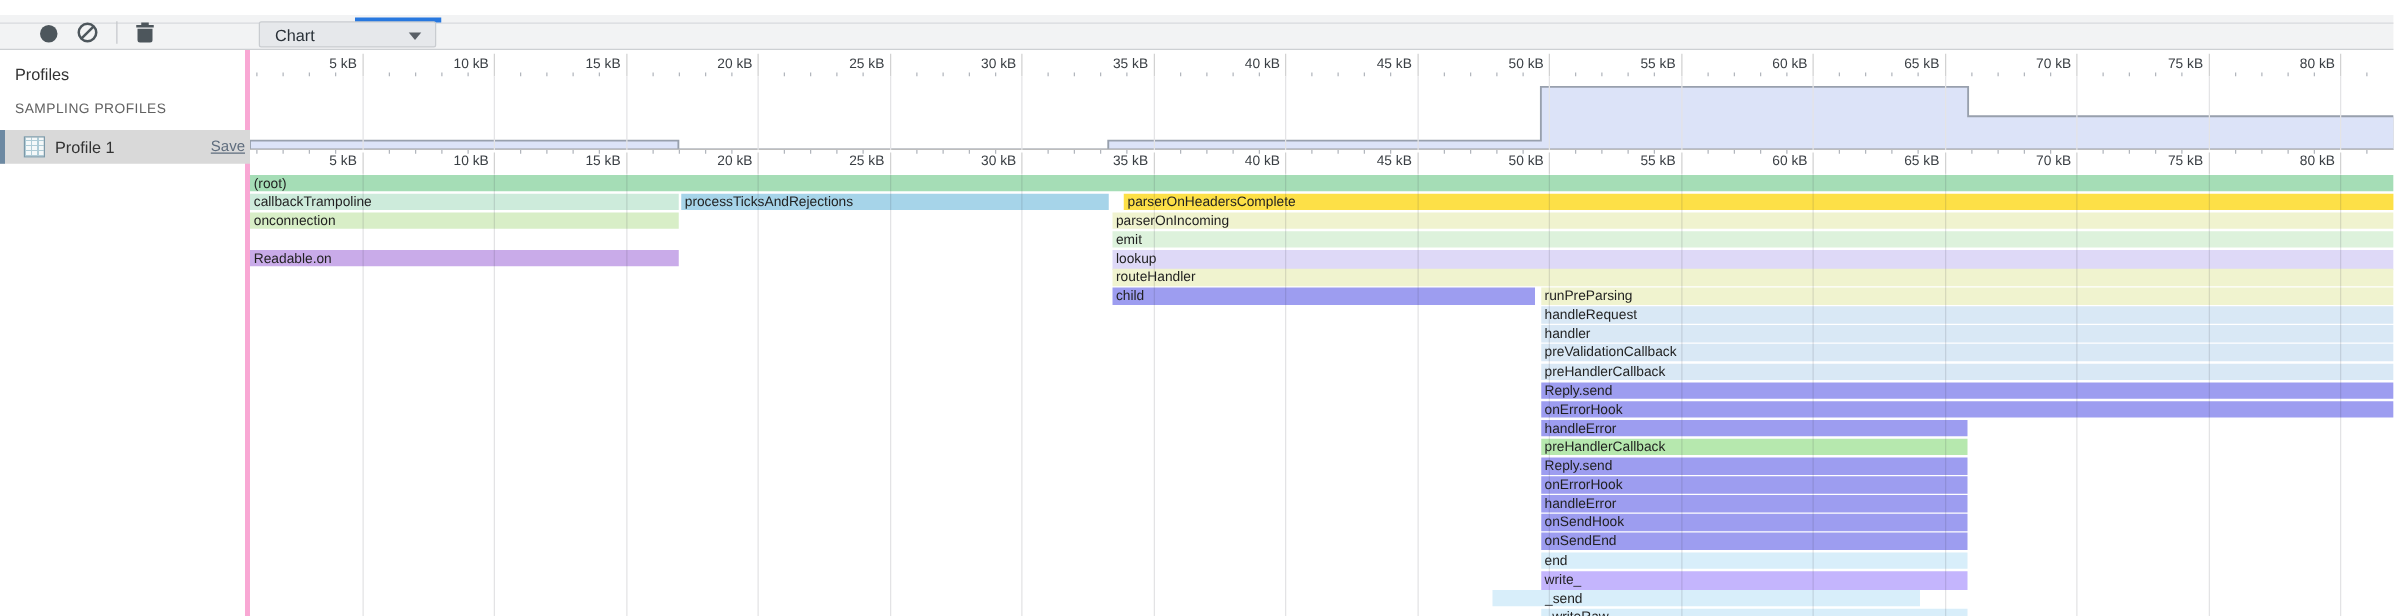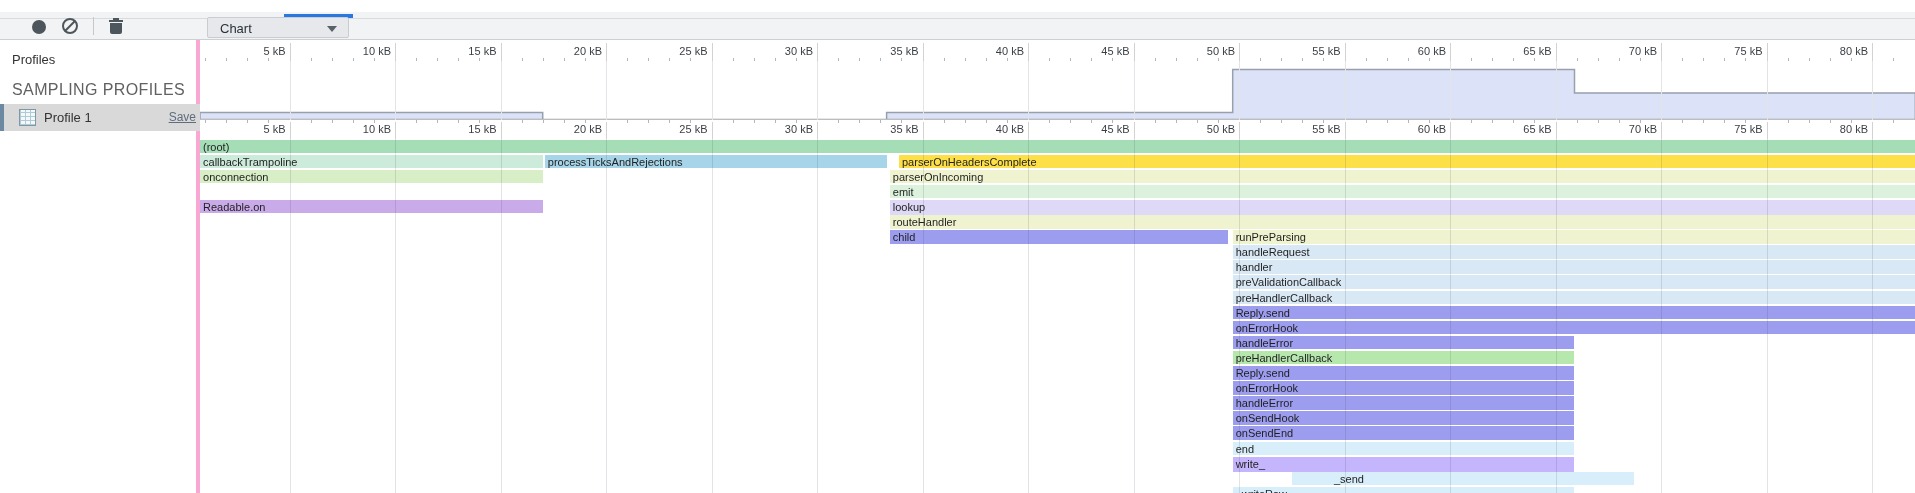--- a/index.html
+++ b/index.html
@@ -27,21 +27,21 @@
     background:#4d565c; border-radius:0 0 2px 2px; }
   .chart-select { position:absolute; left:207px; top:5px; width:142px; height:21px;
     background:#e6e8eb; border:1px solid #c9ccd0; border-radius:2px; cursor:default; }
   .chart-select .lbl { position:absolute; left:12px; top:3px; font-size:13px; color:#2a3138; }
   .chart-select .caret { position:absolute; right:11px; top:8px; width:0; height:0;
     border-left:5px solid transparent; border-right:5px solid transparent; border-top:6px solid #5a6067; }
   
   .sidebar { position:absolute; left:0; top:28px; width:200px; height:465px;
     background:#fff; border-right:4px solid #f9a8d4; }
   .sb-title { position:absolute; left:12px; top:12px; font-size:13px; color:#333; }
-  .sb-section { position:absolute; left:12px; top:41px; font-size:16px; color:#616161; letter-spacing:.4px; }
+  .sb-section { position:absolute; left:12px; top:41px; font-size:11px; color:#616161; letter-spacing:.4px; }
   .profile-row { position:absolute; left:0; top:64px; width:200px; height:27px; background:#d9d9d9; }
   .profile-row .sel-bar { position:absolute; left:0; top:0; width:4px; height:27px; background:#6d89a2; }
   .profile-icon { position:absolute; left:19px; top:5px; width:17px; height:17px;
     border:1px solid #7d99a8; background:
       repeating-linear-gradient(0deg, #aecbd6 0 1px, transparent 1px 4px),
       repeating-linear-gradient(90deg, #aecbd6 0 1px, transparent 1px 5px), #f4f8f9; }
   .profile-name { position:absolute; left:44px; top:6px; font-size:13px; color:#333; }
   .save-link { position:absolute; right:4px; top:6px; font-size:12px; color:#5f6d7e;
     text-decoration:underline; cursor:pointer; }
   
@@ -345,17 +345,17 @@
       <div class="flame-bar" style="left: 1032.67px; width: 682.585px; top: 280.7px; height: 13.6px; background: rgb(157, 157, 240);">onErrorHook</div>
       <div class="flame-bar" style="left: 1032.67px; width: 341.82px; top: 295.8px; height: 13.6px; background: rgb(157, 157, 240);">handleError</div>
       <div class="flame-bar" style="left: 1032.67px; width: 341.82px; top: 310.9px; height: 13.6px; background: rgb(182, 232, 174);">preHandlerCallback</div>
       <div class="flame-bar" style="left: 1032.67px; width: 341.82px; top: 326px; height: 13.6px; background: rgb(157, 157, 240);">Reply.send</div>
       <div class="flame-bar" style="left: 1032.67px; width: 341.82px; top: 341.1px; height: 13.6px; background: rgb(157, 157, 240);">onErrorHook</div>
       <div class="flame-bar" style="left: 1032.67px; width: 341.82px; top: 356.2px; height: 13.6px; background: rgb(157, 157, 240);">handleError</div>
       <div class="flame-bar" style="left: 1032.67px; width: 341.82px; top: 371.3px; height: 13.6px; background: rgb(157, 157, 240);">onSendHook</div>
       <div class="flame-bar" style="left: 1032.67px; width: 341.82px; top: 386.4px; height: 13.6px; background: rgb(157, 157, 240);">onSendEnd</div>
       <div class="flame-bar" style="left: 1032.67px; width: 341.82px; top: 401.5px; height: 13.6px; background: rgb(216, 238, 250);">end</div>
       <div class="flame-bar" style="left: 1032.67px; width: 341.82px; top: 416.6px; height: 15px; background: #c4b5fd;">write_</div>
-      <div class="flame-bar" style="left: 1092px; width: 341.82px; top: 431.7px; height: 13.6px; background: rgb(216, 238, 250); padding-left: 42px;">_send</div>
+      <div class="flame-bar" style="left: 994px; width: 341.82px; top: 431.7px; height: 13.6px; background: rgb(216, 238, 250); padding-left: 42px;">_send</div>
       <div class="flame-bar" style="left: 1032.67px; width: 341.82px; top: 446.8px; height: 13.6px; background: rgb(216, 238, 250);">_writeRaw</div>
     </div>
 
 </div>
 
 </body></html>

